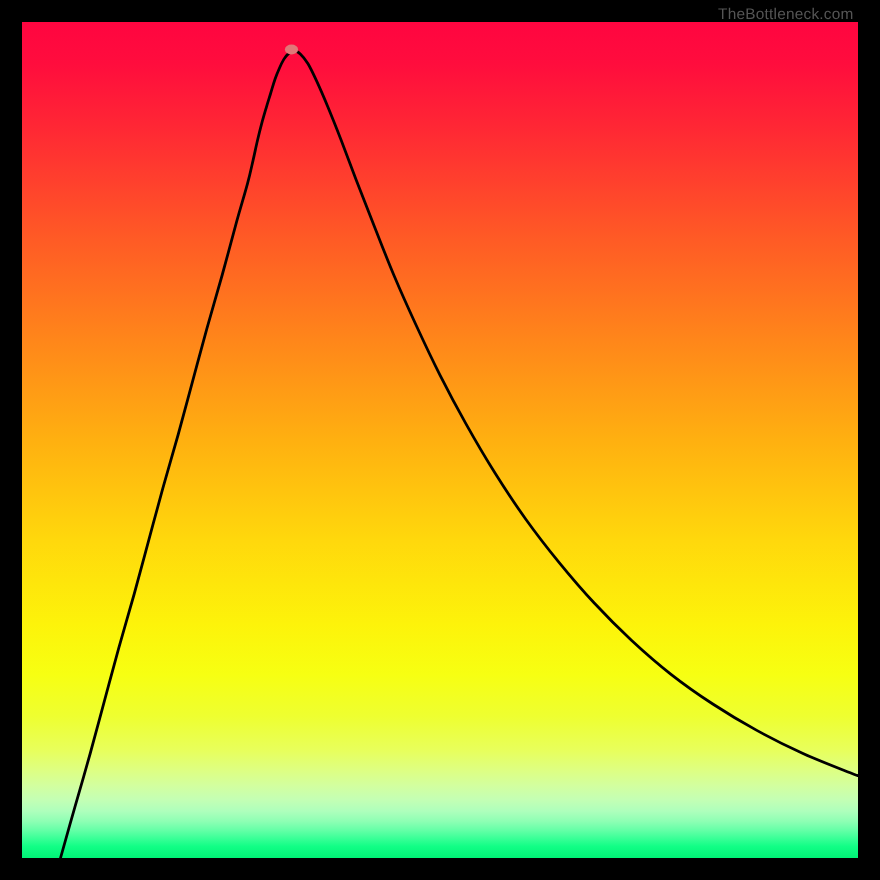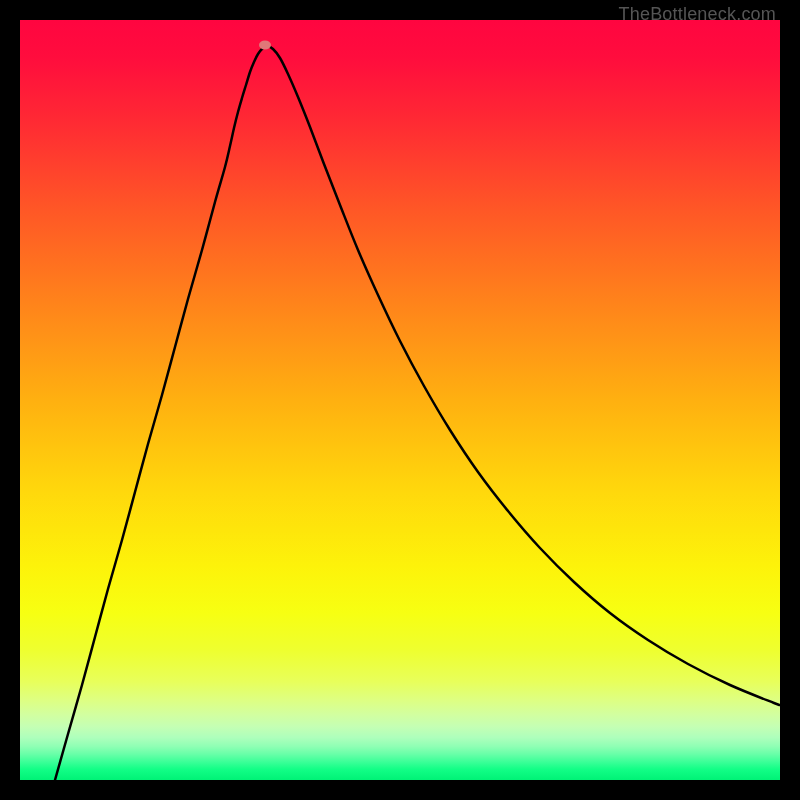--- a/index.html
+++ b/index.html
@@ -46,21 +46,21 @@
     height: 9px;
     border-radius: 50%;
     transform: translate(-50%, -50%);
     pointer-events: none;
   }
   .watermark {
     position: absolute;
     top: 4px;
     right: 24px;
     color: #555;
-    font-size: 18px;
+    font-size: 14px;
     font-weight: normal;
     letter-spacing: 0.2px;
   }
 </style>
 </head>
 <body>
 
 <div class="watermark">TheBottleneck.com</div>
 
 <div class="frame">

